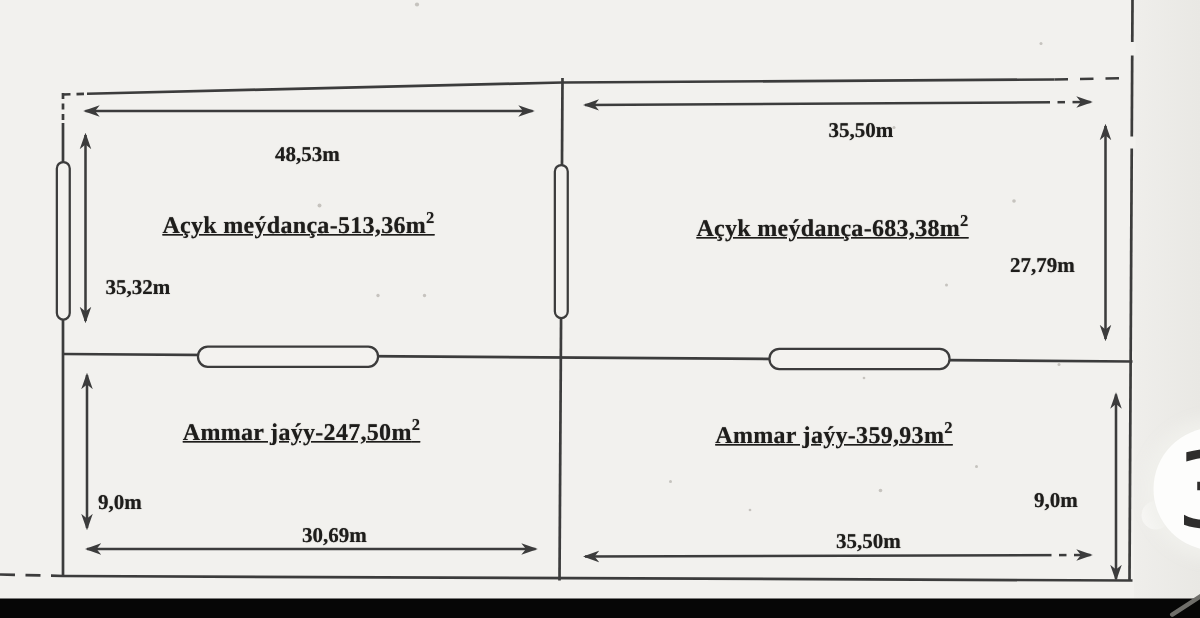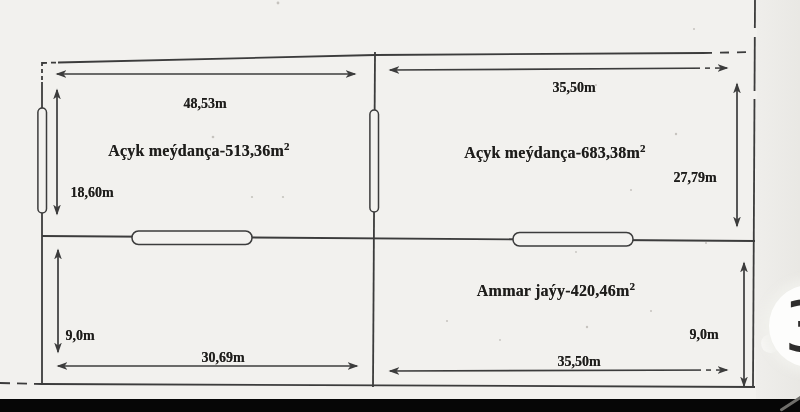--- a/index.html
+++ b/index.html
@@ -11,21 +11,21 @@
   .right-strip{
     position:absolute;left:756px;top:0;width:44px;height:399px;
     background:linear-gradient(90deg,#efeeeb,#e9e8e4);
   }
   .plan-svg{position:absolute;left:0;top:0;z-index:1;filter:blur(0.25px);}
   .lbl{
     position:absolute;transform:translate(-50%,-50%);
     white-space:nowrap;font-weight:700;color:#1e1d1b;z-index:2;
     text-shadow:0 0 .6px rgba(40,38,34,.7);
   }
-  .plot-lbl{font-size:16px;letter-spacing:.2px;}
+  .plot-lbl{font-size:16px;letter-spacing:.2px;text-decoration:underline;}
   .dim-lbl{font-size:14px;}
   .lbl sup{font-size:11px;line-height:0;}
   .bubble-tail{
     position:absolute;left:761px;top:334px;width:19px;height:19px;border-radius:50%;
     background:#f8f8f6;opacity:.95;z-index:3;
   }
   .bubble{
     position:absolute;left:769px;top:285px;width:82px;height:82px;border-radius:50%;
     background:#fdfdfc;box-shadow:0 0 10px 7px rgba(240,240,236,.95);z-index:4;
   }
@@ -115,26 +115,29 @@
         <circle cx="500" cy="340" r="0.9"></circle>
     </g>
   </svg>
 
   <div class="lbl plot-lbl" style="left:199px;top:151px">
     <span>Açyk meýdança-513,36m</span><sup>2</sup>
   </div>
   <div class="lbl plot-lbl" style="left:555px;top:153px">
     <span>Açyk meýdança-683,38m</span><sup>2</sup>
   </div>
+  <div class="lbl plot-lbl" style="left:201px;top:289px">
+    <span>Ammar jaýy-247,50m</span><sup>2</sup>
+  </div>
   <div class="lbl plot-lbl" style="left:556px;top:291px">
-    <span>Ammar jaýy-420,46m</span><sup>2</sup>
+    <span>Ammar jaýy-359,93m</span><sup>2</sup>
   </div>
 
   <div class="lbl dim-lbl" style="left:205px;top:104px">48,53m</div>
-  <div class="lbl dim-lbl" style="left:92px;top:193px">18,60m</div>
+  <div class="lbl dim-lbl" style="left:92px;top:193px">35,32m</div>
   <div class="lbl dim-lbl" style="left:574px;top:88px">35,50m</div>
   <div class="lbl dim-lbl" style="left:695px;top:178px">27,79m</div>
   <div class="lbl dim-lbl" style="left:223px;top:358px">30,69m</div>
   <div class="lbl dim-lbl" style="left:80px;top:336px">9,0m</div>
   <div class="lbl dim-lbl" style="left:579px;top:362px">35,50m</div>
   <div class="lbl dim-lbl" style="left:704px;top:335px">9,0m</div>
 
   <div class="bubble-tail"></div>
   <div class="bubble">
     <span class="bubble-glyph">3</span>

